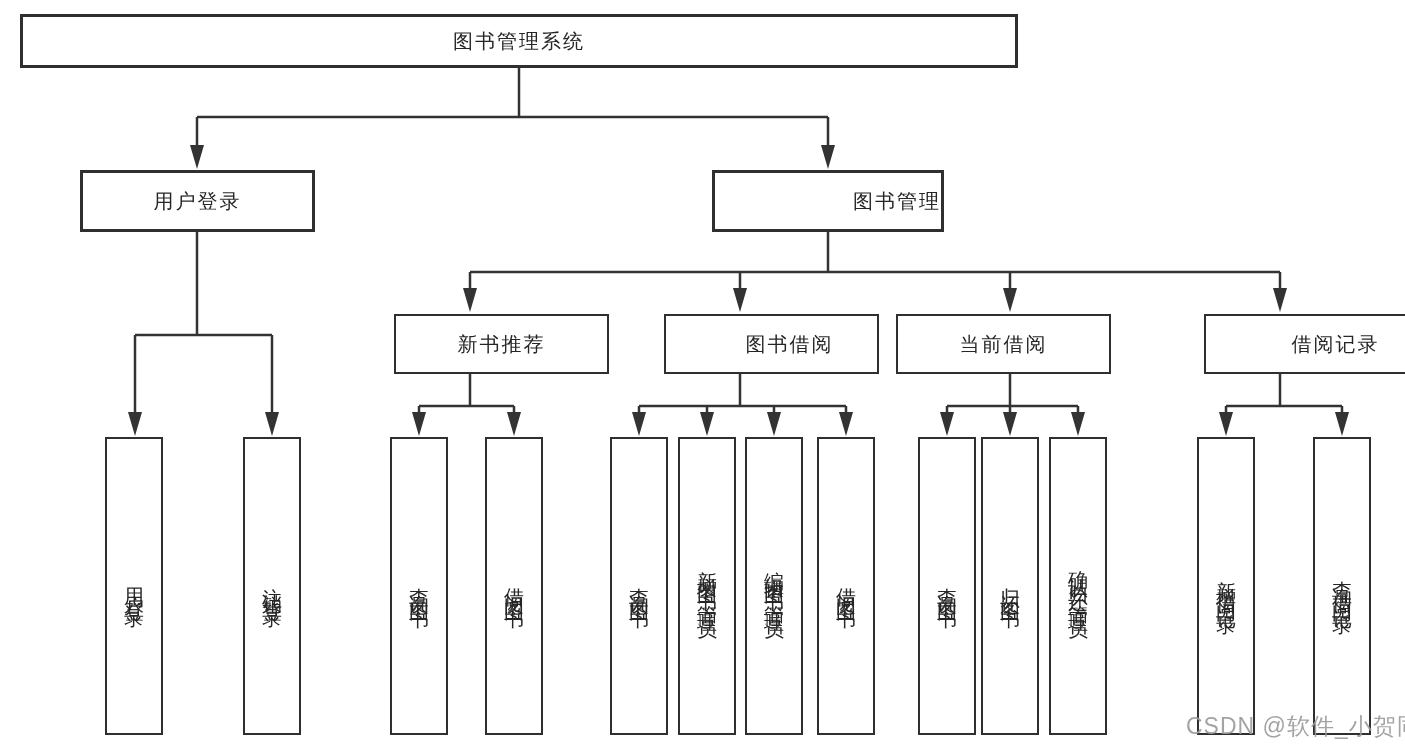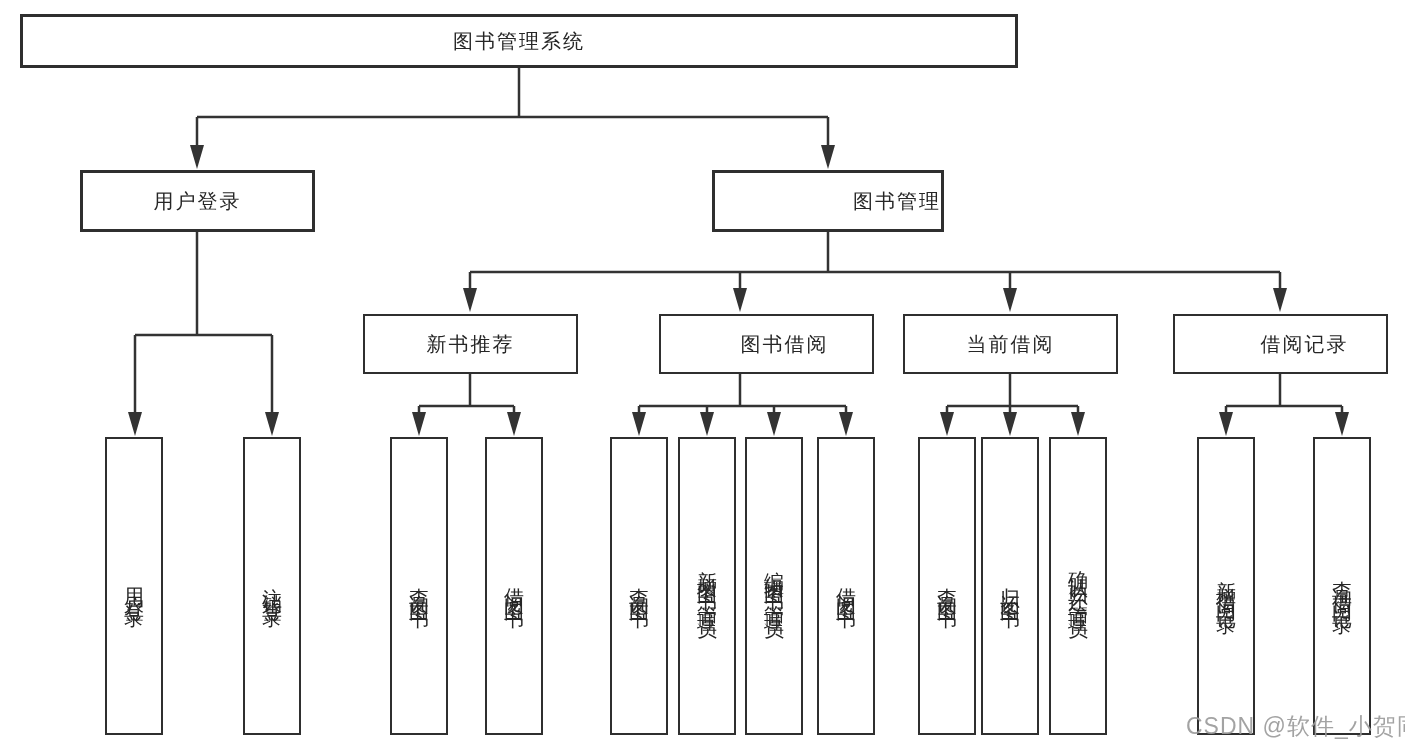--- a/index.html
+++ b/index.html
@@ -11,21 +11,21 @@
   #wires { position:absolute; left:0; top:0; width:1405px; height:747px; }
 
   .node {
     position:absolute; background:#ffffff; border:2px solid #2f2f2f;
     display:flex; align-items:center; justify-content:center;
     box-sizing:border-box; font-size:20px; color:#262626;
     letter-spacing:2px;
   }
   .root  { left:20px;  top:14px;  width:998px; height:54px; border-width:3px; }
   .lvl1  { top:170px; width:235px; height:62px; border-width:3px; }
-  .lvl2  { top:314px; width:215px; height:60px; border-width:2px; }
+  .lvl2  { top:314px; width:215px; height:60px; border-width:2px;margin-left:31px; }
   .leaf  { top:437px; width:58px;  height:298px; border-width:2px; letter-spacing:0; }
   .vtext {
     writing-mode:vertical-rl; text-orientation:mixed;
     font-size:20px; letter-spacing:7px; line-height:1.15;
     white-space:nowrap;
   }
   #watermark {
     position:absolute; left:1186px; top:711px;
     font-size:23px; color:#9c9c9c; opacity:0.92; letter-spacing:1px;
     white-space:nowrap;
@@ -113,24 +113,24 @@
   <div class="node lvl1" style="left:80px;">
     <span>用户登录</span>
   </div>
   <div class="node lvl1" style="left:712px;width:232px;justify-content:flex-end;">
     <span>图书管理</span>
   </div>
 
   <div class="node lvl2" style="left:363px;">
     <span>新书推荐</span>
   </div>
-  <div class="node lvl2" style="left:659px;padding-left:36px;">
+  <div class="node lvl2" style="left:633px;padding-left:36px;">
     <span>图书借阅</span>
   </div>
-  <div class="node lvl2" style="left:903px;">
+  <div class="node lvl2" style="left:865px;">
     <span>当前借阅</span>
   </div>
   <div class="node lvl2" style="left:1173px;padding-left:48px;">
     <span>借阅记录</span>
   </div>
 
   <div class="node leaf" style="left:105px;">
     <span class="vtext">用户登录</span>
   </div>
   <div class="node leaf" style="left:243px;">

